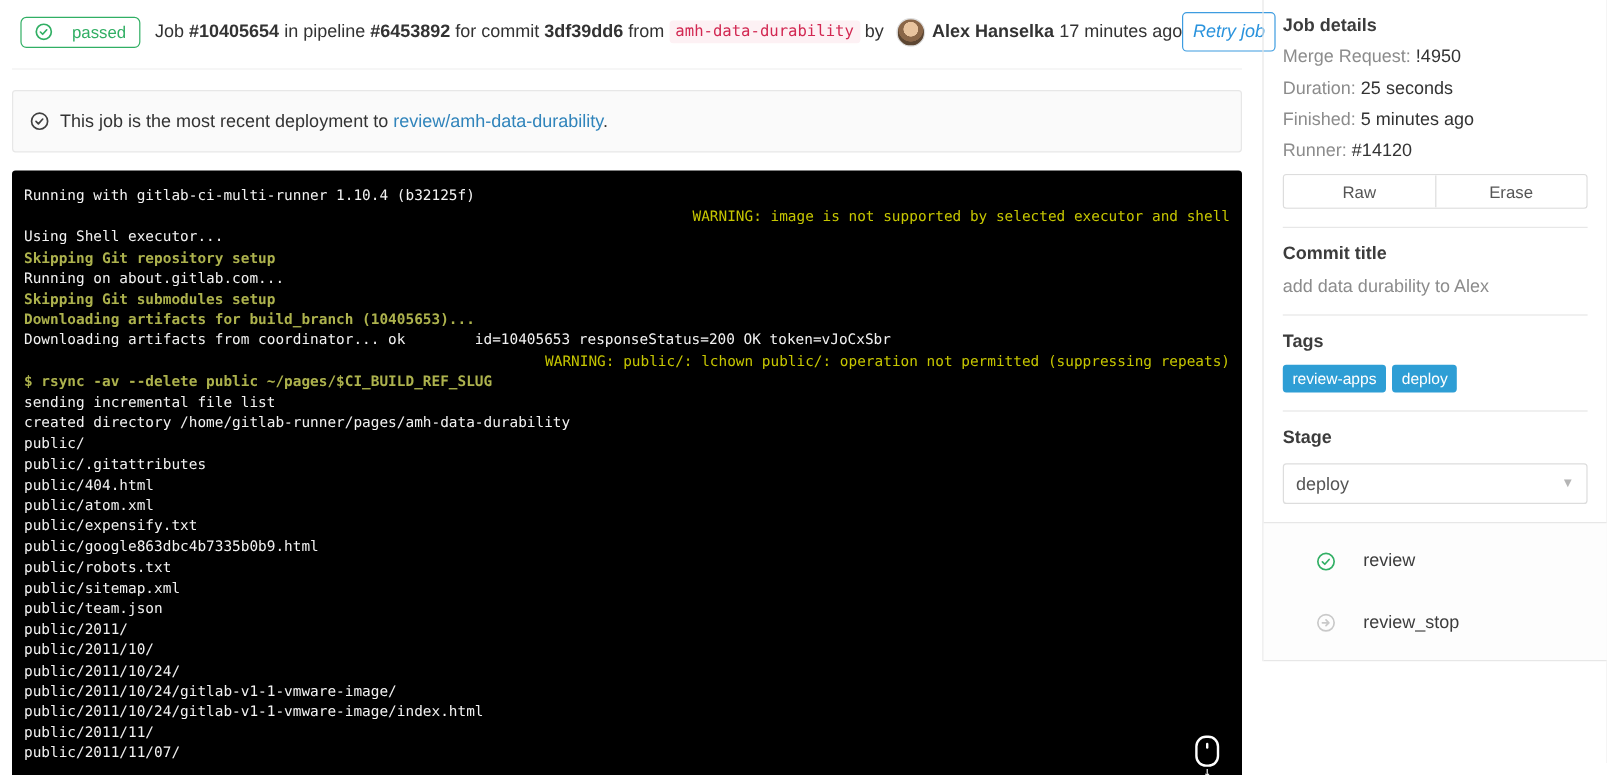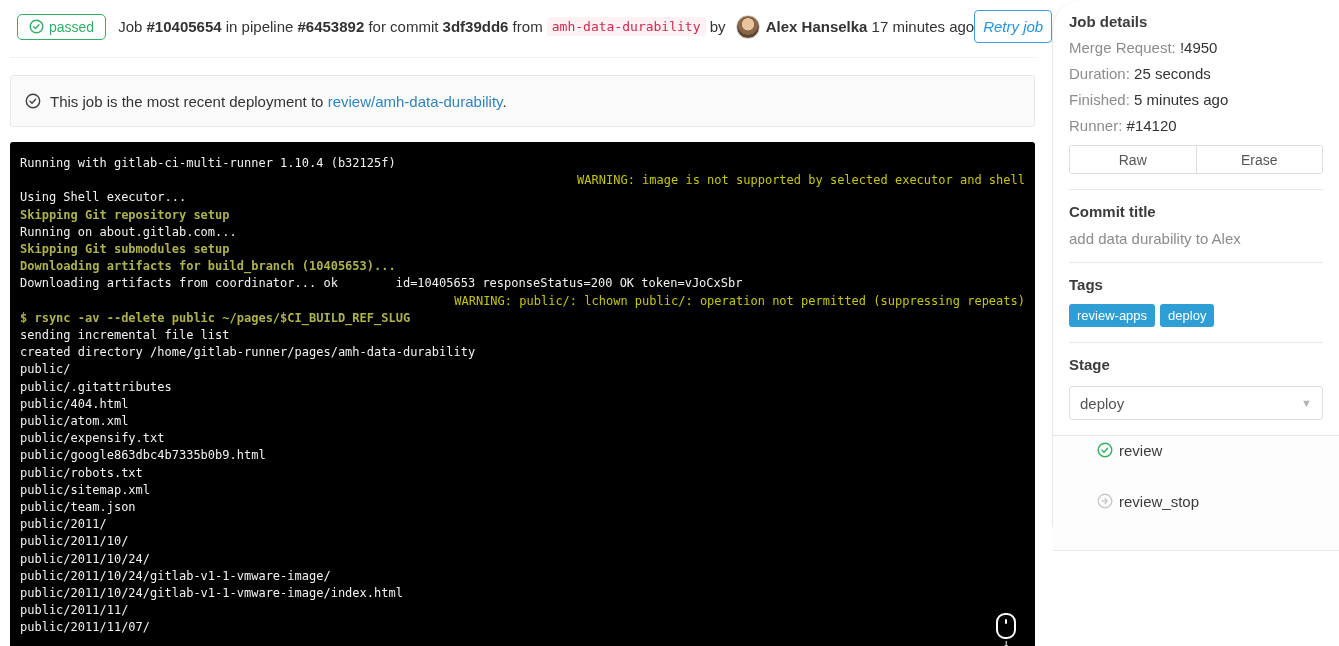--- a/index.html
+++ b/index.html
@@ -9,21 +9,21 @@
     --term-warn:#c6c600; --term-section:#adb24d;
   }
   *{box-sizing:border-box;margin:0;padding:0;}
   html,body{width:1339px;height:646px;overflow:hidden;background:#fff;
     font-family:"Liberation Sans","DejaVu Sans",sans-serif;color:var(--dark);}
   body{position:relative;font-size:15px;}
 
   
   .main{position:absolute;left:10px;top:0;width:1025px;}
   .job-header{display:flex;align-items:center;padding:10px 0 14px 0;border-bottom:1px solid #f0f0f0;white-space:pre;}
-  .status-badge{display:inline-flex;align-items:center;gap:5px;border:1px solid var(--green);
+  .status-badge{display:inline-flex;align-items:center;gap:16px;border:1px solid var(--green);
     color:var(--green);border-radius:5px;padding:4px 11px;margin:0 12px 0 7px;font-size:14px;}
   .status-badge svg{display:block;}
   .hdr-text{display:flex;align-items:center;white-space:pre;}
   .b{font-weight:bold;}
   .ref-badge{font-family:"DejaVu Sans Mono","Liberation Mono",monospace;font-size:13px;
     background:var(--ref-bg);color:var(--ref-text);border-radius:3px;padding:2px 5px;}
   .avatar{width:24px;height:24px;border-radius:50%;margin:0 6px;flex:0 0 auto;
     background:radial-gradient(circle at 50% 38%, #e8c39e 0 34%, #8a6648 36% 58%, #5d4632 60% 100%);
     border:1px solid #ddd;}
   .retry-btn{margin-left:auto;border:1px solid var(--retry-blue);color:#2a93dd;background:#fff;
@@ -41,40 +41,40 @@
   .t-line.section{color:var(--term-section);font-weight:bold;}
 
   .scroll-indicator{position:absolute;right:16px;bottom:6px;width:26px;text-align:center;}
   .mouse-shape{width:20px;height:26px;border:2px solid #fff;border-radius:9px;margin:0 auto;position:relative;}
   .mouse-shape::after{content:"";position:absolute;left:50%;top:4px;width:2px;height:5px;
     margin-left:-1px;background:#fff;border-radius:1px;}
   .scroll-arrow{color:#fff;font-size:11px;line-height:10px;}
 
   
   .sidebar{position:absolute;left:1052px;top:0;width:287px;}
-  .sidebar-content{border-left:1px solid var(--border);border-radius:29px;}
+  .sidebar-content{border-left:1px solid var(--border);}
   .sb-pad{padding:0 16px;}
   .sb-block{padding:13px 0 15px 0;border-bottom:1px solid var(--border);}
   .sb-block:last-child{border-bottom:none;}
   .sb-title{font-weight:600;font-size:15px;color:#3c3c3c;}
   .detail-row{margin-top:9px;font-size:15px;}
   .detail-row .lbl{color:var(--gray);}
   .detail-row .val{color:var(--dark);}
   .btn-group{display:flex;margin-top:11px;border:1px solid #ddd;border-radius:3px;overflow:hidden;height:29px;}
   .btn-group button{flex:1;background:#fff;border:none;font-family:inherit;font-size:14px;color:#555;cursor:pointer;}
   .btn-group button + button{border-left:1px solid #ddd;}
   .commit-text{margin-top:10px;color:var(--gray);}
   .tags-row{margin-top:11px;display:flex;gap:5px;}
   .tag{background:var(--tag-blue);color:#fff;font-size:13px;border-radius:3px;padding:4px 8px;}
   .stage-select{margin-top:13px;position:relative;border:1px solid #ddd;border-radius:3px;height:34px;
     display:flex;align-items:center;padding:0 10px;color:#555;background:#fff;cursor:pointer;}
   .stage-select .chev{margin-left:auto;color:#b5b5b5;font-size:11px;}
   .jobs-section{border-top:1px solid var(--border);border-bottom:1px solid var(--border);
     background:#fdfdfd;padding:6px 0;}
-  .job-row{display:flex;gap:6px;height:51px;padding-left:44px;cursor:pointer;}
+  .job-row{display:flex;align-items:center;gap:23px;height:51px;padding-left:44px;cursor:pointer;}
   .job-row .job-name{color:#3c3c3c;font-size:15px;}
 </style>
 </head>
 <body>
 
 <div class="main">
 
   <div class="job-header">
     <span class="status-badge">
       <svg width="15" height="15" viewBox="0 0 16 16">

